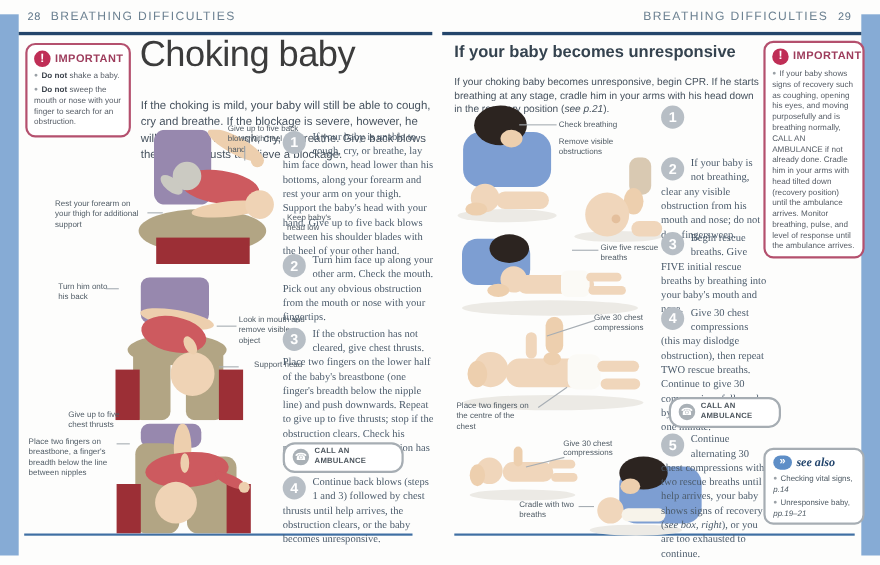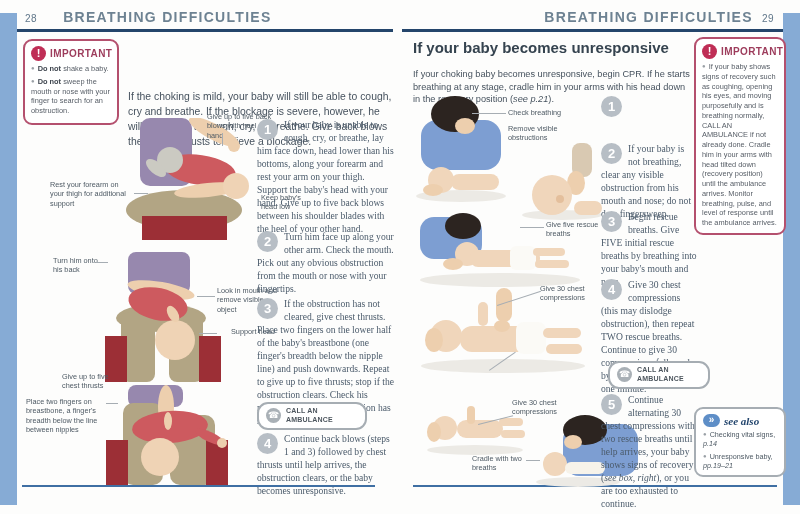--- a/index.html
+++ b/index.html
@@ -3,21 +3,21 @@
 <meta charset="utf-8">
 <style>
   html,body{margin:0;padding:0;background:#fff;}
   .spread{position:relative;width:800px;height:514px;background:#fdfdfc;font-family:"Liberation Sans",sans-serif;overflow:hidden;}
   .strip{position:absolute;top:13px;bottom:9px;width:17px;background:#86abd5;}
   .strip.l{left:0}.strip.r{right:0}
   .hdr{position:absolute;top:9px;display:flex;align-items:baseline;gap:9px;}
   .hdr-l{left:25px;}
   .hdr-r{left:402px;width:372px;justify-content:flex-end;}
   .pgnum{font-size:10px;letter-spacing:.5px;color:#5f7689;}
-  .runhead{font-size:14px;font-weight:bold;letter-spacing:1.3px;color:#6d8292;margin-left:17px;}
+  .runhead{font-size:11px;font-weight:normal;letter-spacing:1.3px;color:#6d8292;}
   .rule{position:absolute;top:29px;height:3px;background:#24456b;}
   .rule-l{left:17px;width:376px;}
   .rule-r{left:402px;width:381px;}
   .brule{position:absolute;top:485px;height:2px;background:#3f6fa3;}
   .brule-l{left:22px;width:353px;}
   .brule-r{left:413px;width:364px;}
 
   .imp-box{position:absolute;border:2px solid #b4506e;border-radius:9px;background:#fff;padding:5px 6px;box-sizing:border-box;}
   .imp-head{display:flex;align-items:center;gap:4px;margin-bottom:3px;}
   .imp-icon{width:15px;height:15px;border-radius:50%;background:#bf2e56;color:#fff;font:bold 11px/15px "Liberation Sans",sans-serif;text-align:center;flex:0 0 15px;}
@@ -74,20 +74,21 @@
 
   <div class="imp-box" style="left:23px;top:39px;width:96px;height:86px;">
     <div class="imp-head">
       <span class="imp-icon">!</span>
       <span class="imp-title">IMPORTANT</span>
     </div>
     <div class="imp-item"><span class="blt">●</span> <b>Do not</b><span> shake a baby.</span></div>
     <div class="imp-item"><span class="blt">●</span> <b>Do not</b><span> sweep the mouth or nose with your finger to search for an obstruction.</span></div>
   </div>
 
+  <h1 class="title">Choking baby</h1>
   <p class="intro" id="intro-l">If the choking is mild, your baby will still be able to cough, cry and breathe. If the blockage is severe, however, he will be unable to cough, cry, or breathe. Give back blows then chest thrusts to relieve a blockage.</p>
 
   <svg class="illu" style="left:112px;top:118px;" width="143" height="122" viewBox="0 0 143 122">
     <rect x="28" y="0" width="52" height="68" rx="10" fill="#9788ae"></rect>
     <ellipse cx="102" cy="14" rx="28" ry="8" fill="#edcfae" transform="rotate(28 102 14)"></ellipse>
     <circle cx="122" cy="28" r="6" fill="#edcfae"></circle>
     <ellipse cx="72" cy="92" rx="58" ry="20" fill="#b2a584"></ellipse>
     <rect x="30" y="98" width="85" height="24" fill="#9c2f36"></rect>
     <ellipse cx="88" cy="52" rx="36" ry="15" fill="#cd5a5f" transform="rotate(8 88 52)"></ellipse>
     <circle cx="58" cy="42" r="13" fill="#cbcac2"></circle>
@@ -227,20 +228,21 @@
     <ellipse cx="52" cy="18" rx="22" ry="15" fill="#2c2420"></ellipse>
     <ellipse cx="40" cy="30" rx="9" ry="7" fill="#edcfae"></ellipse>
     <circle cx="22" cy="52" r="12" fill="#f0d6bb"></circle>
     <rect x="32" y="50" width="40" height="12" rx="6" fill="#f7f3ea"></rect>
   </svg>
 
   <div class="ann" style="left:508px;top:108px;width:80px;">Check breathing</div>
   <div class="ann" style="left:508px;top:124px;width:55px;">Remove visible obstructions</div>
   <div class="ann" style="left:546px;top:220px;width:68px;">Give five rescue breaths</div>
   <div class="ann" style="left:540px;top:284px;width:68px;">Give 30 chest compressions</div>
+  <div class="ann" style="left:415px;top:364px;width:72px;">Place two fingers on the centre of the chest</div>
   <div class="ann" style="left:512px;top:398px;width:68px;">Give 30 chest compressions</div>
   <div class="ann" style="left:472px;top:454px;width:52px;">Cradle with two breaths</div>
   <div class="ld" style="left:472px;top:113px;width:34px;"></div>
   <div class="ld" style="left:520px;top:227px;width:24px;"></div>
   <div class="ld" style="left:497px;top:305px;width:46px;transform:rotate(-18deg);"></div>
   <div class="ld" style="left:489px;top:370px;width:32px;transform:rotate(-35deg);"></div>
   <div class="ld" style="left:478px;top:424px;width:36px;transform:rotate(-14deg);"></div>
   <div class="ld" style="left:526px;top:460px;width:14px;"></div>
 
   <div class="step" style="left:601px;top:95px;width:97px;">

